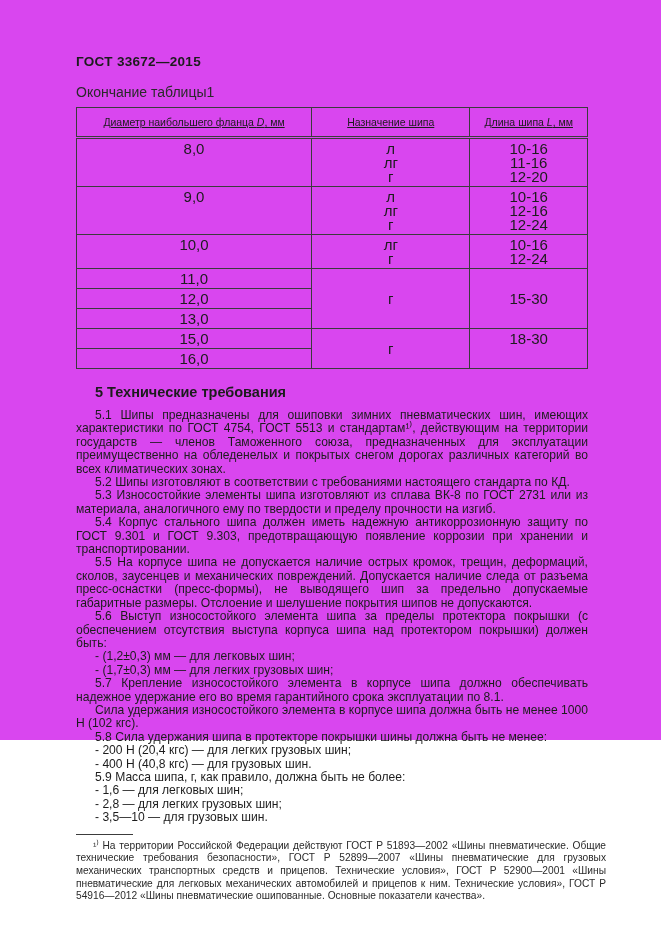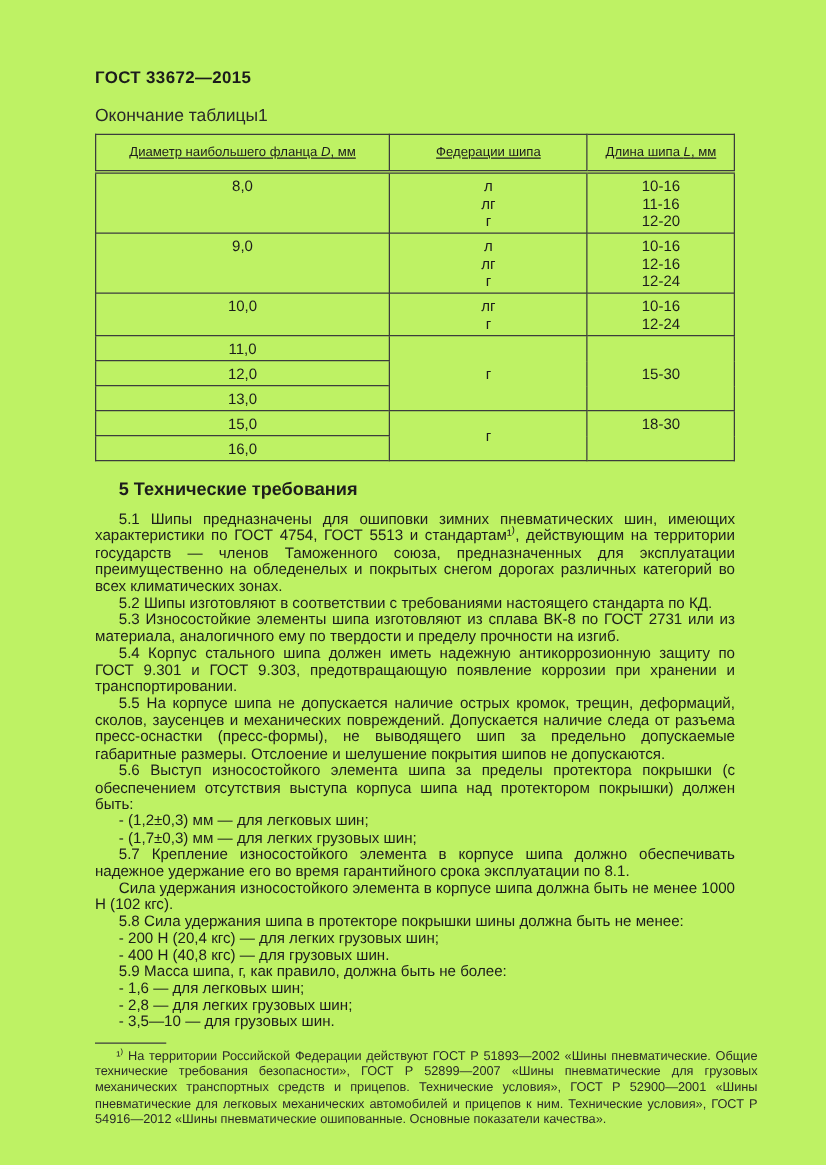--- a/index.html
+++ b/index.html
@@ -10,24 +10,24 @@
   body {
     width: 661px;
     height: 935px;
     overflow: hidden;
     font-family: "Liberation Sans", sans-serif;
     color: #1c1c1c;
   }
   .page {
     box-sizing: border-box;
     width: 661px;
-    height: 932px;
+    height: 740px;
     padding: 54px 73px 0 76px;
     position: relative;
-    background: #bef264;
+    background: #d946ef;
   }
   .doc-code {
     font-size: 13.5px;
     font-weight: bold;
     letter-spacing: 0.3px;
   }
   .table-caption {
     margin-top: 15px;
     font-size: 14px;
     color: #2a2a2a;
@@ -46,21 +46,21 @@
   .gost-table th {
     font-weight: normal;
     font-size: 10.5px;
     height: 24px;
     vertical-align: middle;
     border-bottom: 3px double #3c3c3c;
     line-height: 12px;
     text-decoration: underline;
   }
   .gost-table td {
-    font-size: 12px;
+    font-size: 15px;
     line-height: 14px;
     vertical-align: top;
     white-space: pre-line;
     padding-top: 3px;
     padding-bottom: 2px;
   }
   .gost-table tr.single td { height: 14px; }
   .gost-table td.v-mid { vertical-align: middle; }
   .gost-table td.v-top { vertical-align: top; margin-top: 28px; }
   .section-heading {
@@ -105,21 +105,21 @@
 
   <table class="gost-table">
     <colgroup>
       <col style="width:46%">
       <col style="width:31%">
       <col style="width:23%">
     </colgroup>
     <thead>
       <tr>
         <th><span>Диаметр наибольшего фланца </span><span class="sym">D</span><span>, мм</span></th>
-        <th>Федерации шипа</th>
+        <th>Назначение шипа</th>
         <th><span>Длина шипа </span><span class="sym">L</span><span>, мм</span></th>
       </tr>
     </thead>
     <tbody>
       <tr>
         <td>8,0</td>
         <td>л
 лг
 г</td>
         <td>10-16

